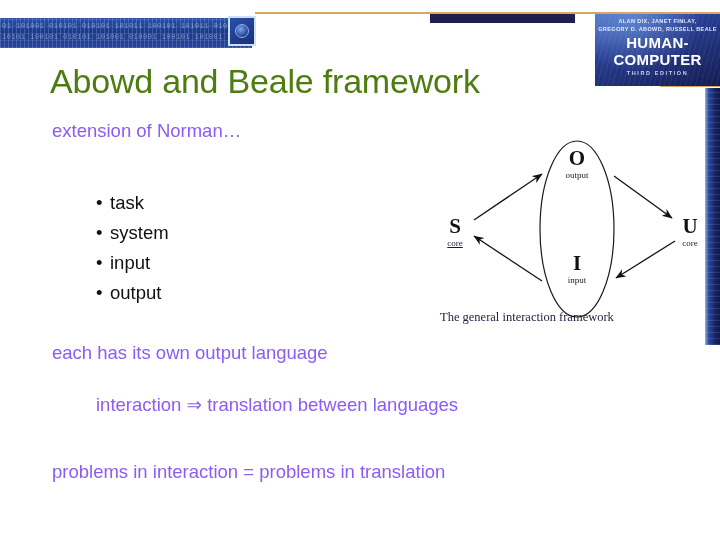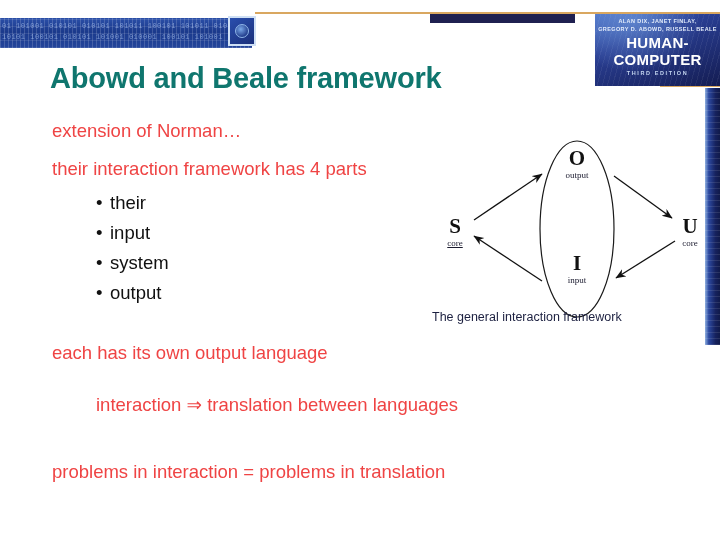--- a/index.html
+++ b/index.html
@@ -150,31 +150,31 @@
         rgba(255,255,255,0.10) 0px, rgba(255,255,255,0.10) 1px,
         rgba(255,255,255,0) 1px, rgba(255,255,255,0) 6px),
       linear-gradient(90deg, #8fb0e0 0%, #2c49a0 25%, #16225e 70%, #101a4a 100%);
   }
 
   
   #slide-title {
     position: absolute;
     left: 50px; top: 62px;
     width: 560px;
-    font-size: 29px;
-    font-weight: bold;
-    color: #0f766e;
+    font-size: 34px;
+    font-weight: normal;
+    color: #4d7c0f;
     letter-spacing: -0.2px;
     white-space: nowrap;
   }
 
   
   .body-line {
     position: absolute;
-    color: #ef4444;
+    color: #8b5cf6;
     font-size: 18.5px;
     white-space: nowrap;
   }
   #line-extension { left: 52px; top: 120px; }
   #line-parts     { left: 52px; top: 158px; }
   #line-each      { left: 52px; top: 342px; }
   #line-interaction { left: 96px; top: 394px; text-align: center; }
   #line-problems  { left: 52px; top: 461px; }
 
   #bullet-list {
@@ -224,22 +224,22 @@
   #dg-S-sub { left: 3px; top: 112px; width: 40px; text-decoration: underline; }
   #dg-O  { left: 130px; top: 20px;  width: 30px; }
   #dg-O-sub { left: 120px; top: 44px; width: 50px; }
   #dg-I  { left: 130px; top: 125px; width: 30px; }
   #dg-I-sub { left: 122px; top: 149px; width: 46px; }
   #dg-U  { left: 243px; top: 88px;  width: 30px; }
   #dg-U-sub { left: 240px; top: 112px; width: 36px; }
 
   #dg-caption {
     position: absolute;
-    left: 0; top: 184px;
-    font-family: Liberation Sans, sans-serif;
+    left: 8px; top: 184px;
+    font-family: Liberation Serif, serif;
     font-size: 12.5px;
     color: #1c2040;
     white-space: nowrap;
   }
 </style>
 </head>
 <body>
 
 <div id="slide">
 
@@ -263,31 +263,30 @@
     </div>
     <div class="title1">HUMAN-COMPUTER</div>
     <div class="edition">THIRD EDITION</div>
   </div>
 
   <div id="right-band"></div>
 
   <div id="slide-title">Abowd and Beale framework</div>
 
   <div class="body-line" id="line-extension">extension of Norman…</div>
-  <div class="body-line" id="line-parts">their interaction framework has 4 parts</div>
 
   <ul id="bullet-list">
     <li>
-      <span class="dot">•</span><span>their</span>
+      <span class="dot">•</span><span>task</span>
+    </li>
+    <li>
+      <span class="dot">•</span><span>system</span>
     </li>
     <li>
       <span class="dot">•</span><span>input</span>
-    </li>
-    <li>
-      <span class="dot">•</span><span>system</span>
     </li>
     <li>
       <span class="dot">•</span><span>output</span>
     </li>
   </ul>
 
   <div class="body-line" id="line-each">each has its own output language</div>
   <div class="body-line" id="line-interaction">interaction ⇒  translation between languages</div>
   <div class="body-line" id="line-problems">problems in interaction  =  problems in translation</div>
 

